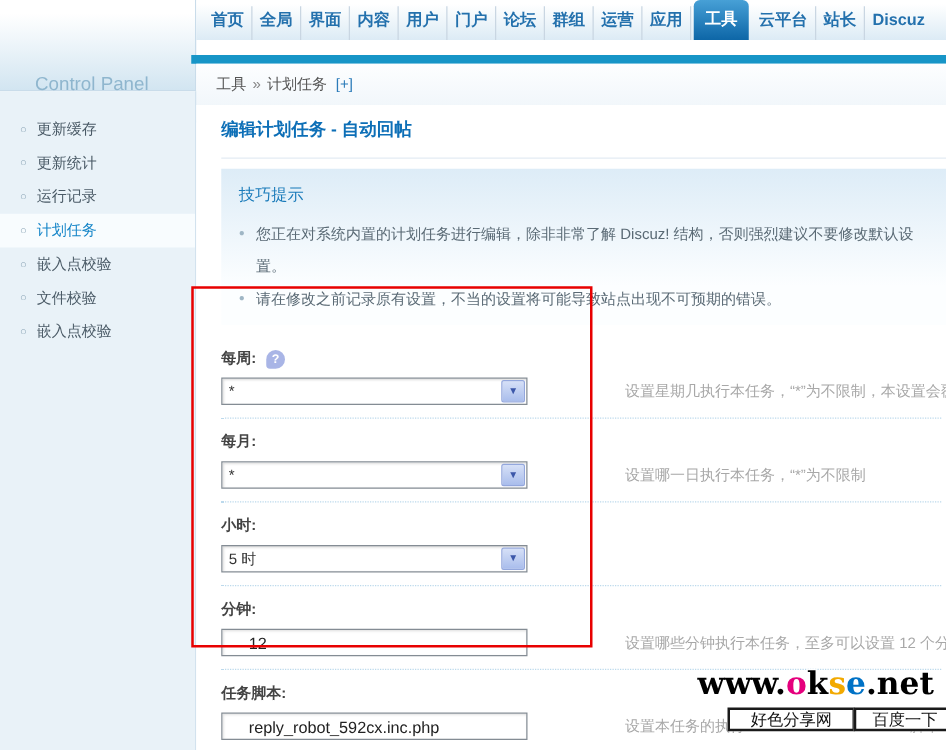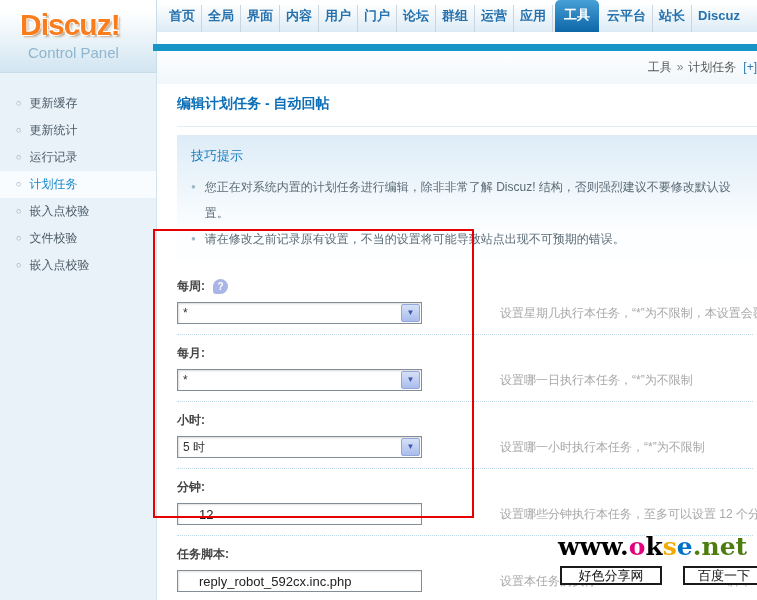--- a/index.html
+++ b/index.html
@@ -13,21 +13,21 @@
   .header-left {
     position:absolute; left:0; top:0; width:157px; height:73px;
     background:linear-gradient(180deg,#ffffff 15%,#d2e5f1);
     border-bottom:1px solid #c9dcea; border-right:1px solid #c9dcea;
   }
   .logo-title {
     position:absolute; left:20px; top:8px; font-size:30px; font-weight:bold;
     color:#f97c1d; letter-spacing:-1px;
     text-shadow:-1px -1px 0 #fff, 1px -1px 0 #fff, -1px 1px 0 #fff, 2px 2px 2px rgba(140,90,40,.45);
   }
-  .logo-sub { position:absolute; left:28px; top:44px; font-size:15px; color:#8fb6ce; }
+  .logo-sub { position:absolute; left:28px; top:59px; font-size:15px; color:#8fb6ce; }
 
   .header-right {
     position:absolute; left:157px; top:0; width:600px; height:32px;
     background:linear-gradient(180deg,#ffffff 10%,#dcebf5);
   }
   .nav { position:absolute; left:6px; bottom:0; display:flex; align-items:flex-end; }
   .nav-item {
     padding:4px 6px 9px; font-size:13px; font-weight:bold; color:#2471ad;
     border-right:1px solid #c9d6e2; line-height:14px; cursor:pointer; white-space:nowrap;
   }
@@ -35,21 +35,21 @@
   .nav-item.active {
     background:linear-gradient(180deg,#47a0d6,#0d66a7); color:#fff;
     border-radius:5px 5px 0 0; border-right:none; padding:8px 9px 10px; margin:0 2px;
   }
   .tealbar { position:absolute; left:153px; top:44px; width:604px; height:7px; background:#1795c7; }
 
   .breadcrumb {
     position:absolute; left:157px; top:51px; width:600px; height:47px;
     background:linear-gradient(180deg,#fdfeff,#edf4f9);
     border-bottom:1px solid #d9e6ef;
-    font-size:12px; color:#555; line-height:32px; padding-left:16px;text-align:right;
+    font-size:12px; color:#555; line-height:32px; padding-left:16px;
   }
   .breadcrumb .sep { margin:0 5px; color:#888; }
   .breadcrumb .expand { color:#2b7bb9; margin-left:7px; cursor:pointer; }
 
   
   .sidebar {
     position:absolute; left:0; top:73px; width:157px; height:527px;
     background:#e9f2f8; border-right:1px solid #d2e2ee; padding-top:17px;
   }
   .side-item {
@@ -65,21 +65,21 @@
     margin:11px 0 0 20px; padding-bottom:13px; font-size:14px; font-weight:bold;
     color:#0d6fb7; border-bottom:1px solid #e3ecf3;
   }
   .tips { background:linear-gradient(180deg,#ddecf7,#fcfeff 75%); padding:12px 14px 8px 14px; margin:8px 0 0 20px; }
   .tips-title { color:#1a7bba; font-weight:normal; font-size:13px; margin-bottom:9px; }
   .tip-item { display:flex; gap:9px; font-size:12px; color:#5a6a75; line-height:26px; }
   .tip-bullet { color:#9fb6c5; font-size:8px; line-height:26px; }
 
   .form { margin:8px 0 0 20px; width:576px; }
   .form-row { border-bottom:1px dotted #bcd9ec; padding:9px 0 10px; position:relative; }
-  .row-label { font-size:12px; font-weight:bold; color:#444; height:18px; display:flex; align-items:center; gap:8px; }
+  .row-label { font-size:12px; font-weight:bold; color:#444; height:18px; display:flex; align-items:flex-end; gap:8px; }
   .help-icon {
     width:15px; height:15px; background:#a9b5e6; border-radius:50% 50% 50% 3px;
     color:#fff; font-size:10px; font-weight:bold; text-align:center; line-height:15px; cursor:pointer;
   }
   .row-control { margin-top:7px; height:22px; position:relative; }
   .ctl-select {
     width:245px; height:22px; border:1px solid #848c94; background:#fff; position:relative;
     font-size:12px; color:#333; line-height:20px; padding-left:5px; cursor:pointer;
     box-shadow:inset 1px 1px 2px rgba(0,0,0,.15);
   }
@@ -105,28 +105,27 @@
     position:absolute; left:558px; top:533px; z-index:7;
     font-family:"DejaVu Serif", serif; font-weight:bold; font-size:25px; line-height:28px;
     text-shadow:-1px -1px 0 #fff, 1px -1px 0 #fff, -1px 1px 0 #fff, 1px 1px 0 #fff;
     white-space:nowrap;
   }
   .ad-btn {
     position:absolute; top:566px; height:19px; z-index:7; background:#fff;
     border:2px solid #1a1a1a; font-size:13px; color:#111;
     display:flex; align-items:center; justify-content:center; cursor:pointer; white-space:nowrap;
   }
-  .ad-btn-1 { left:560px; width:102px; }
+  .ad-btn-1 { left:582px; width:102px; }
   .ad-btn-2 { left:683px; width:82px; }
 </style>
 </head>
 <body>
 
 <div class="header-left">
-  <div class="logo-title">Discuz!</div>
   <div class="logo-sub">Control Panel</div>
 </div>
 
 <div class="header-right">
   <div class="nav">
     <div class="nav-item">首页</div>
     <div class="nav-item">全局</div>
     <div class="nav-item">界面</div>
     <div class="nav-item">内容</div>
     <div class="nav-item">用户</div>
@@ -225,21 +224,20 @@
     <div class="form-row">
       <div class="row-label">
         <span>小时:</span>
       </div>
       <div class="row-control">
         <div class="ctl-select">
           <span>5 时</span>
           <span class="sel-btn">▼</span>
         </div>
       </div>
-      <div class="row-help">设置哪一小时执行本任务，“*”为不限制</div>
     </div>
 
     <div class="form-row">
       <div class="row-label">
         <span>分钟:</span>
       </div>
       <div class="row-control">
         <input class="ctl-input" type="text" value="12" style="">
       </div>
       <div class="row-help">设置哪些分钟执行本任务，至多可以设置 12 个分钟值，</div>
@@ -255,16 +253,16 @@
       <div class="row-help">设置本任务的执行</div>
       <div class="row-help-suffix">脚本</div>
     </div>
 
   </div>
 
 </div>
 
 <div class="red-rect" style="border-color: rgb(232, 0, 0);"></div>
 
-<div class="watermark"><span style="color: rgb(0, 0, 0);">www.</span><span style="color: rgb(229, 0, 125);">o</span><span style="color: rgb(0, 0, 0);">k</span><span style="color: rgb(242, 169, 0);">s</span><span style="color: rgb(0, 114, 198);">e</span><span style="color: #4d7c0f;">.net</span></div>
+<div class="watermark"><span style="color: rgb(0, 0, 0);">www.</span><span style="color: rgb(229, 0, 125);">o</span><span style="color: rgb(0, 0, 0);">k</span><span style="color: rgb(242, 169, 0);">s</span><span style="color: rgb(0, 114, 198);">e</span><span style="color: #000000;">.net</span></div>
 
 <div class="ad-btn ad-btn-1">好色分享网</div>
 <div class="ad-btn ad-btn-2">百度一下</div>
 
 </body></html>

